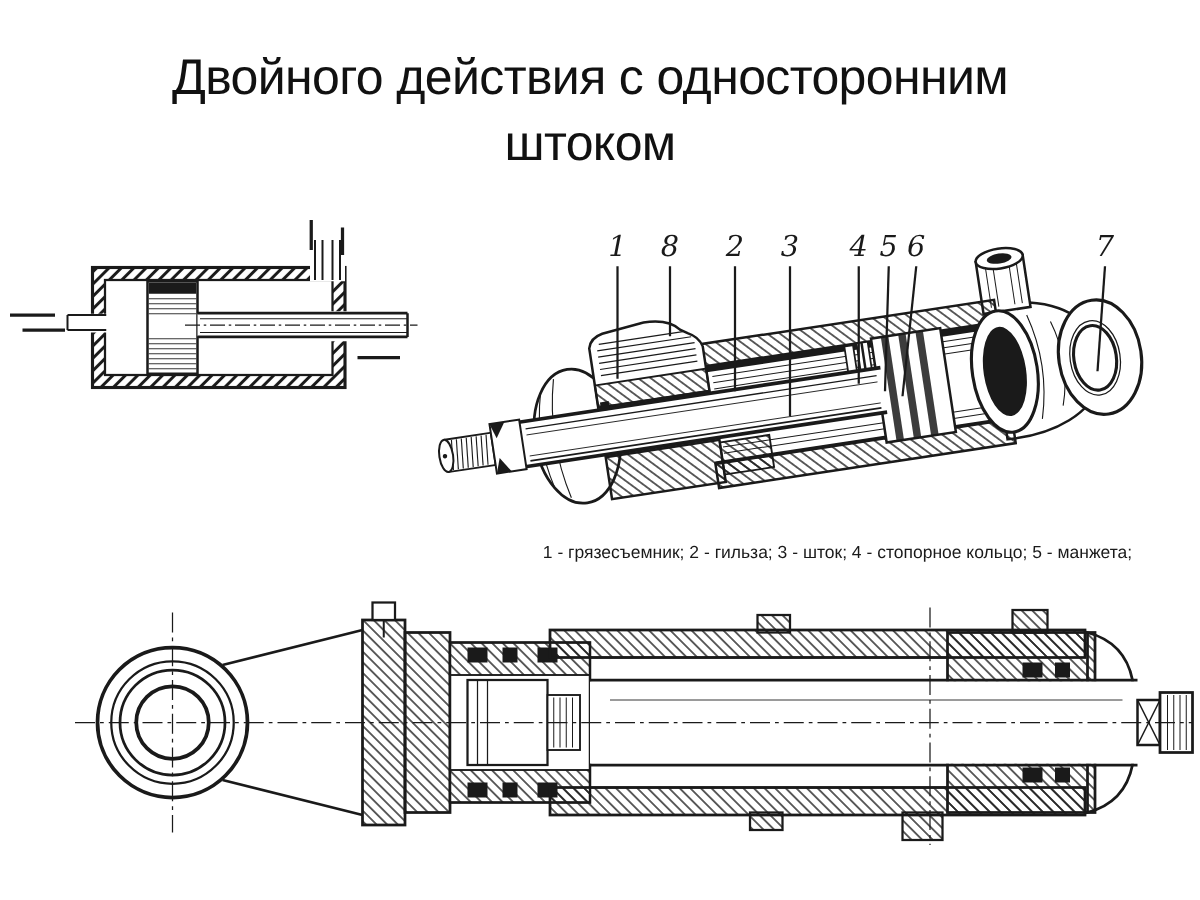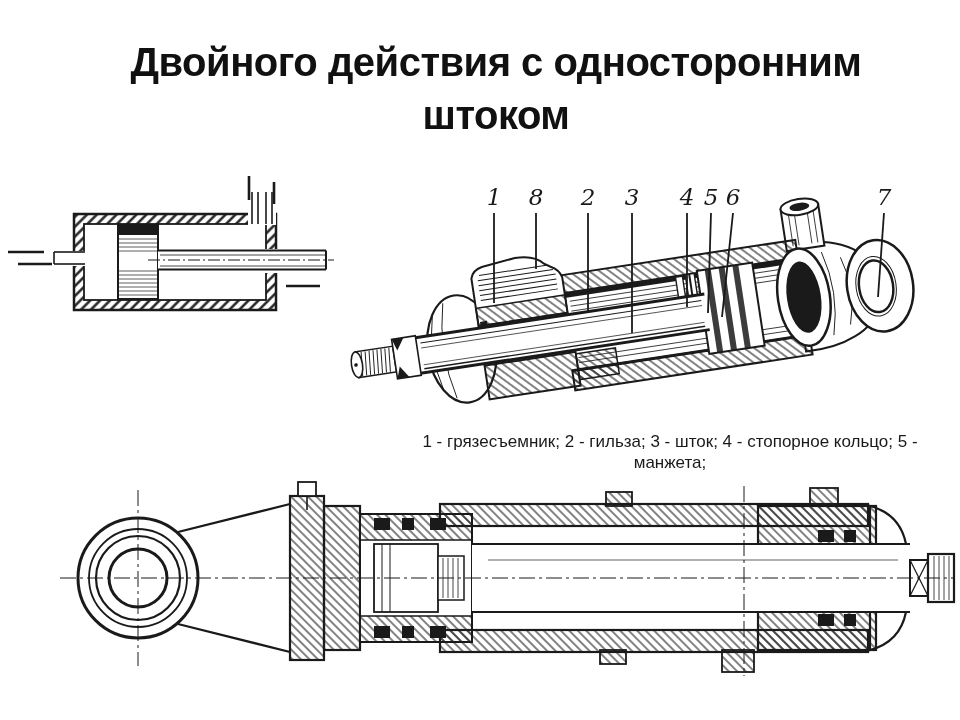--- a/index.html
+++ b/index.html
@@ -1,27 +1,27 @@
 <!DOCTYPE html>
 <html><head>
 <meta charset="utf-8">
 <style>
   html,body{margin:0;padding:0;background:#e8e8e8;}
   #slide{
     position:relative;width:960px;height:720px;background:#ffffff;
     font-family:"Liberation Sans",sans-serif;color:#1a1a1a;overflow:hidden;
   }
   .title{
-    position:absolute;top:36px;left:96px;width:800px;
-    font-size:40px;font-weight:bold;line-height:1.32;text-align:center;
+    position:absolute;top:36px;left:72px;width:800px;
+    font-size:40px;font-weight:normal;line-height:1.32;text-align:center;
     color:#111111;letter-spacing:-0.5px;
   }
   .caption{
     position:absolute;top:431px;left:390px;width:560px;
-    font-size:17px;line-height:21px;text-align:center;color:#1a1a1a;
+    font-size:14px;line-height:21px;text-align:center;color:#1a1a1a;
   }
   .fig{position:absolute;}
   #fig-schematic{left:0;top:158px;}
   #fig-cutaway{left:330px;top:165px;}
   #fig-section{left:58px;top:480px;}
   svg{display:block;}
   .ln{stroke:#1a1a1a;fill:none;}
   .callout-num{
     font-family:"DejaVu Serif",serif;font-style:italic;font-size:23px;fill:#1a1a1a;
   }

